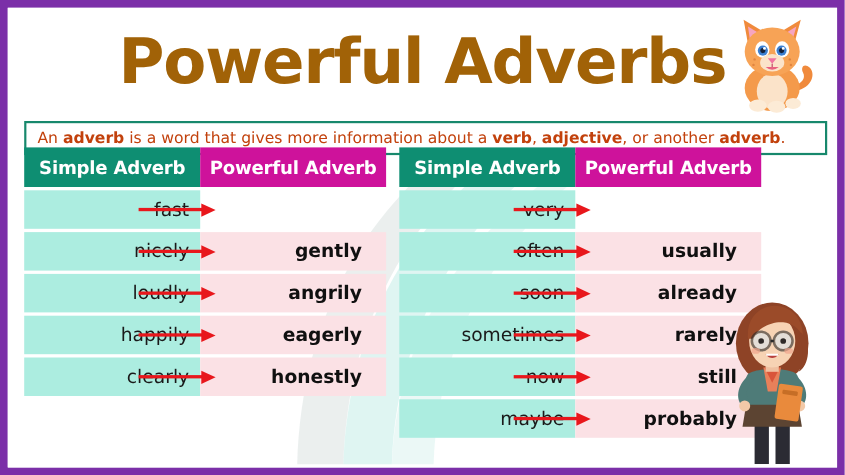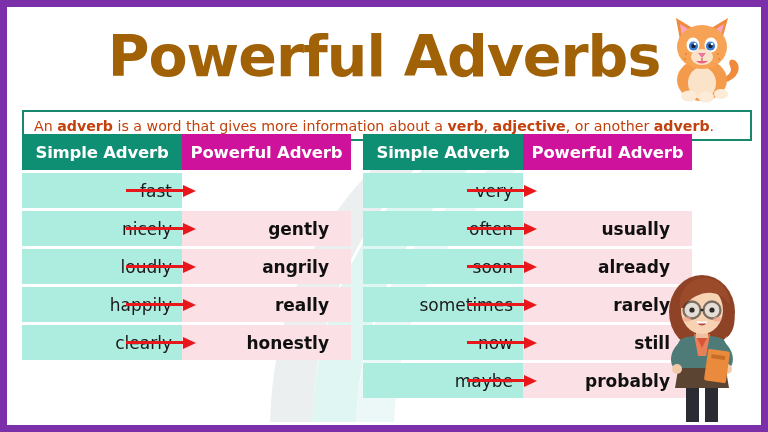--- a/index.html
+++ b/index.html
@@ -305,21 +305,21 @@
               <div class="shaft"></div>
               <div class="head"></div>
             </div>
         </div>
 
         <div class="trow">
           <div class="cell-simple">
               <span class="word-simple">happily</span>
             </div>
           <div class="cell-powerful">
-              <span class="word-powerful">really</span>
+              <span class="word-powerful">eagerly</span>
             </div>
           <div class="arrow">
               <div class="shaft"></div>
               <div class="head"></div>
             </div>
         </div>
 
         <div class="trow">
           <div class="cell-simple">
               <span class="word-simple">clearly</span>

